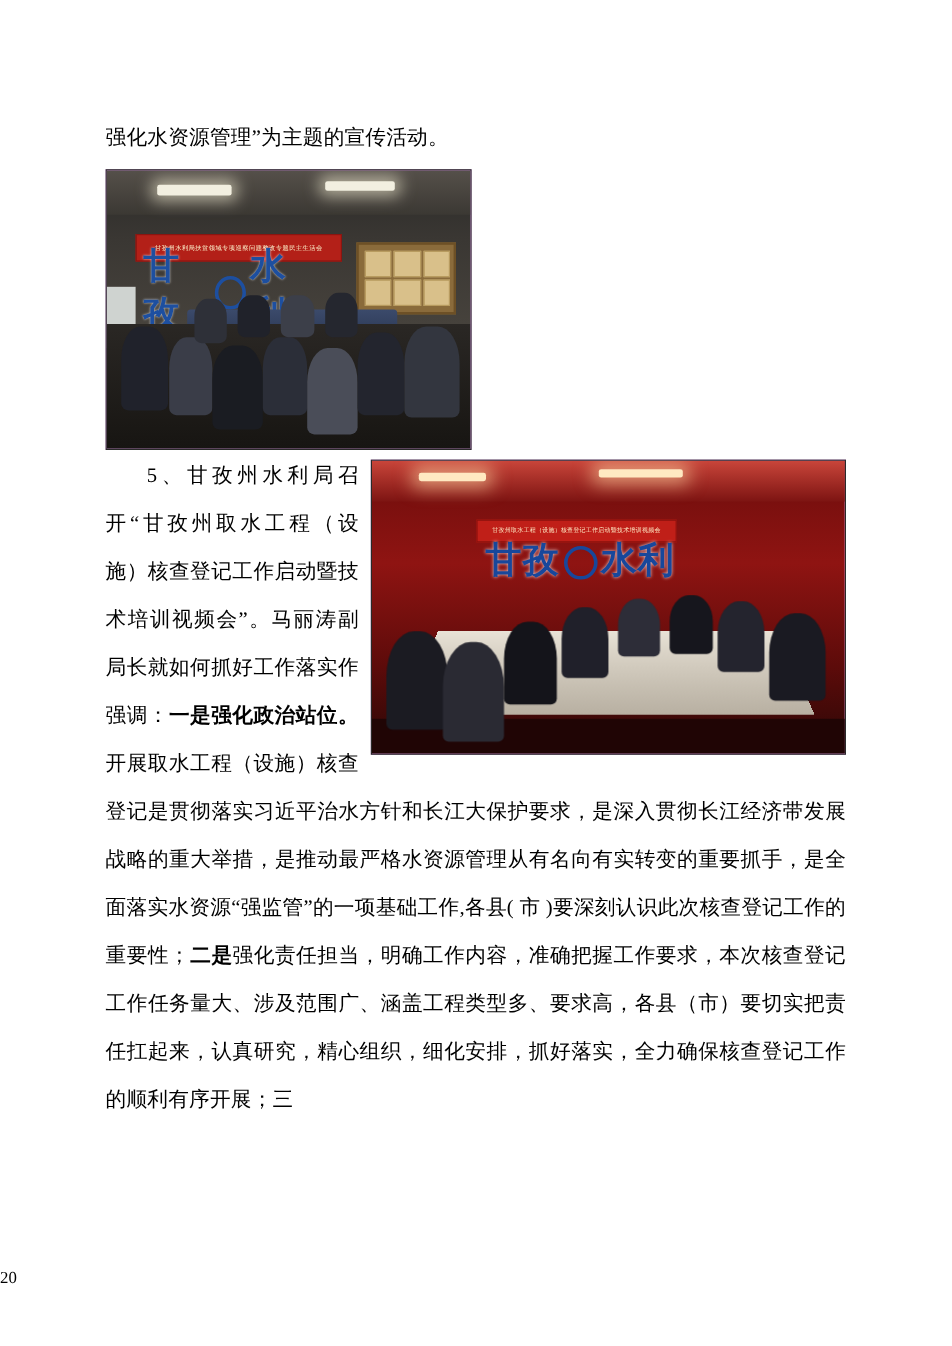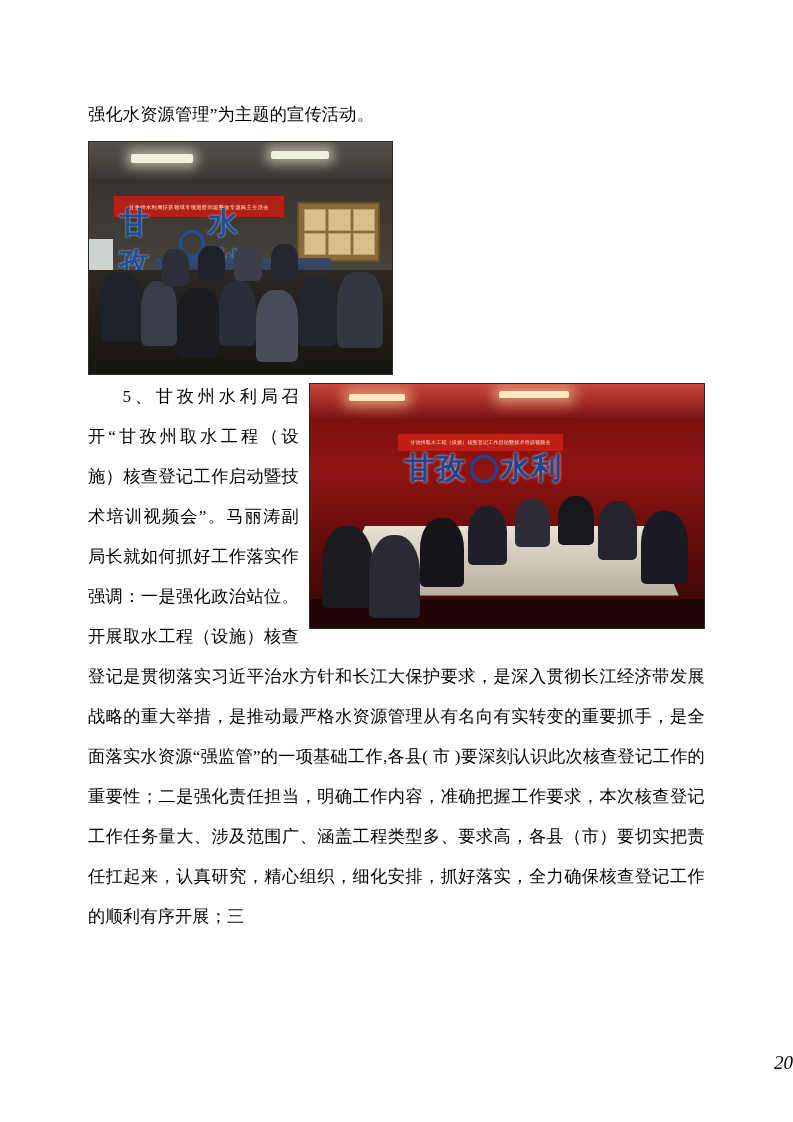--- a/index.html
+++ b/index.html
@@ -32,21 +32,21 @@
     letter-spacing: 0.2px;
   }
   p {
     margin: 0;
     text-indent: 0;
   }
   p.indent {
     text-indent: 2em;
   }
   .bold {
-    font-weight: normal;
+    font-weight: bold;
   }
   
   .photo {
     position: relative;
     overflow: hidden;
     background: #f0abfc;
     border: 1px solid #2a2a2a;
     box-sizing: border-box;
   }
   .photo-1 {
@@ -170,24 +170,23 @@
     position: absolute; background: #1b1b22; border-radius: 45% 45% 5px 5px;
   }
   .p2-floor {
     position: absolute; left: 0; right: 0; bottom: 0; height: 12%;
     background: #200505;
   }
   .page-number {
     position: absolute;
     left: 0; right: 0;
     bottom: 48px;
-    text-align: right;
-    font-size: 19px;
+    text-align: left;
+    font-size: 14px;
     font-family: "Liberation Serif", serif;
-    font-style: italic;
   }
   .clear { clear: both; }
 </style>
 </head>
 <body>
 
 <div class="page">
   <div class="doc-body">
 
     <p>强化水资源管理”为主题的宣传活动。</p>

